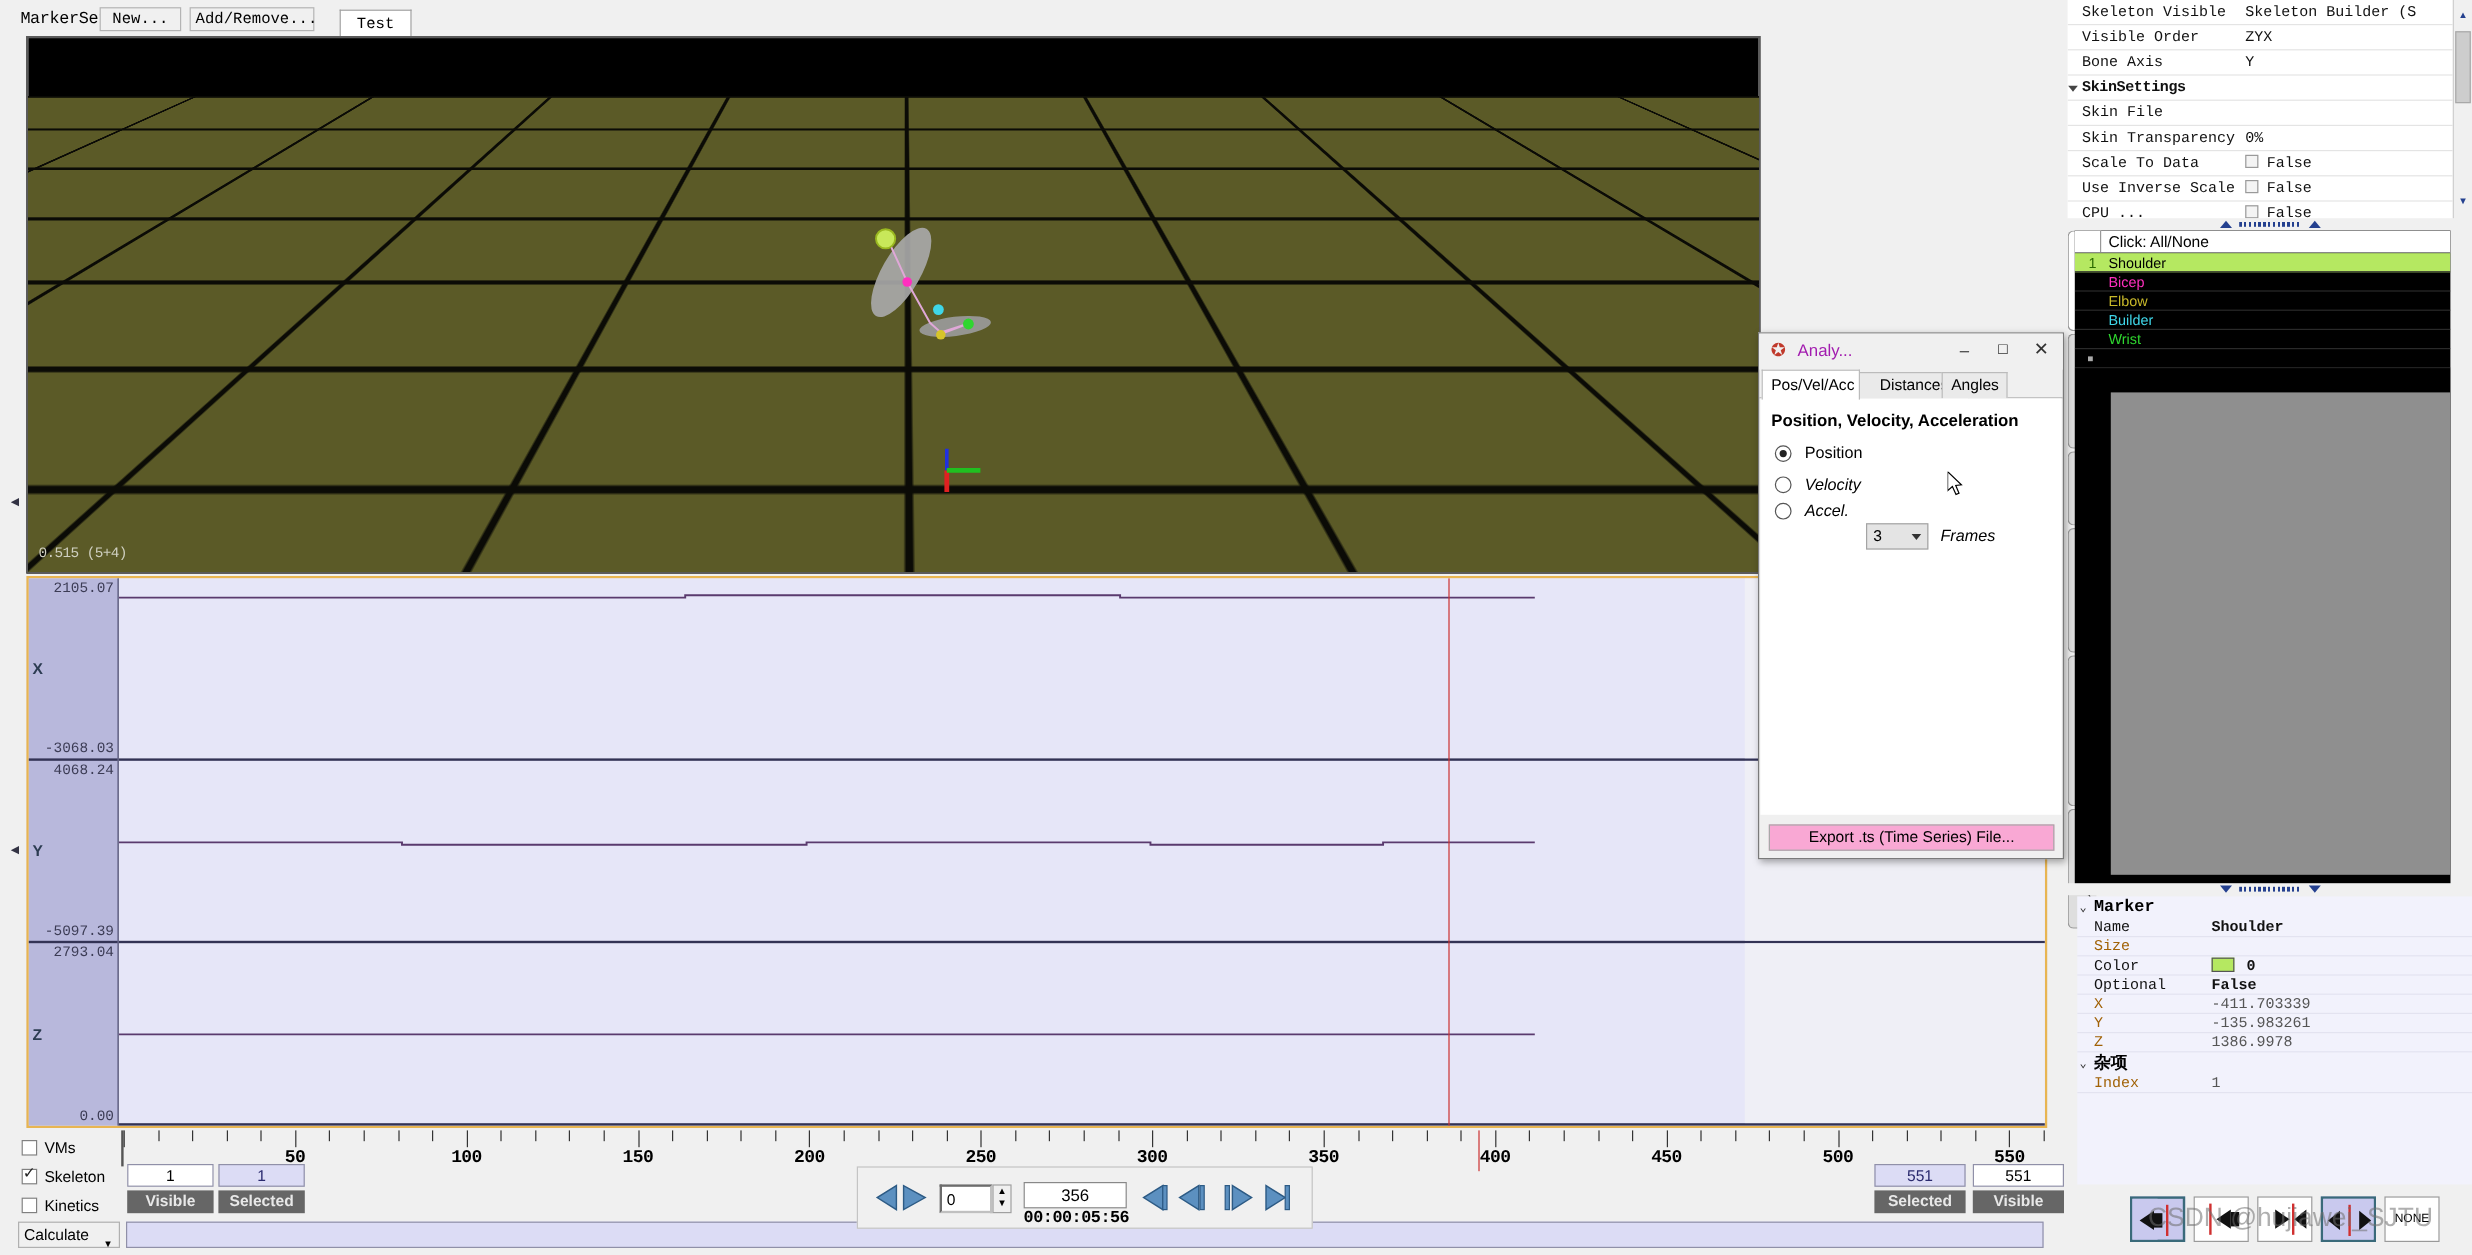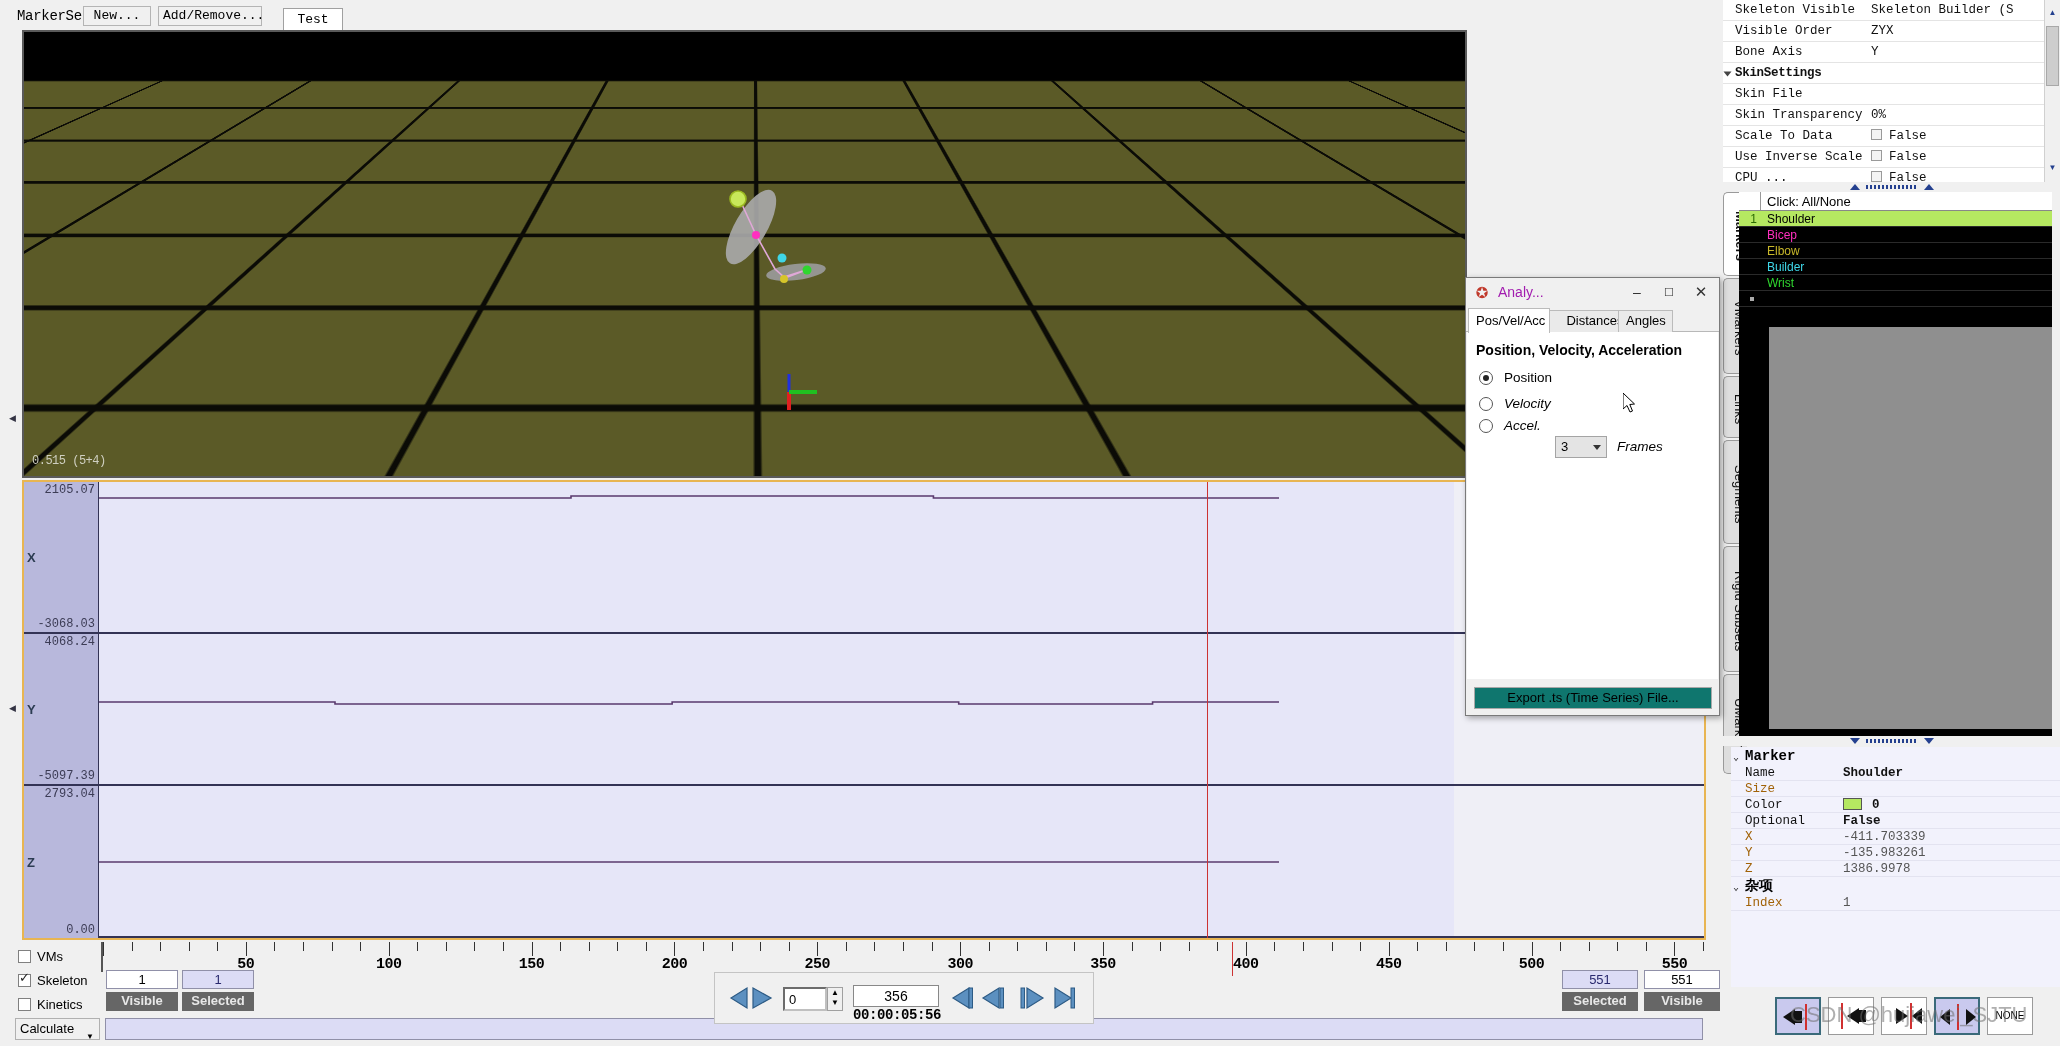--- a/index.html
+++ b/index.html
@@ -347,21 +347,21 @@
     padding-top: 4px;
     color: #111;
   }
   .vtab.active {
     background: #fff; font-weight: bold;
     border-right: 1px solid #fff;
     width: 26px;
   }
 
   .marker-list {
-    position: absolute; left: 16px; top: 192px;
+    position: absolute; left: 6px; top: 192px;
     width: 313px; height: 545px;
     background: #000;
     overflow: hidden;
   }
   .ml-head {
     position: absolute; left: 0; top: 0;
     width: 313px; height: 19px;
     background: #fff;
     border-bottom: 1px solid #888;
     font-size: 13px;
@@ -545,21 +545,21 @@
     border-left: 4px solid transparent; border-right: 4px solid transparent;
     border-top: 5px solid #333;
   }
   .dd-lbl {
     position: absolute; left: 150px; top: 107px;
     font-size: 13.5px; font-style: italic;
   }
   .export-btn {
     position: absolute; left: 8px; bottom: 6px;
     width: 238px; height: 22px;
-    background: #0f766e;
+    background: #f9a8d4;
     border: 1px solid #a8a8a8;
     font-size: 13px; text-align: center; line-height: 20px;
   }
   .mouse-ptr {
     position: absolute; left: 1623px; top: 393px;
     width: 14px; height: 22px;
     z-index: 50;
   }
 </style>
 </head>

